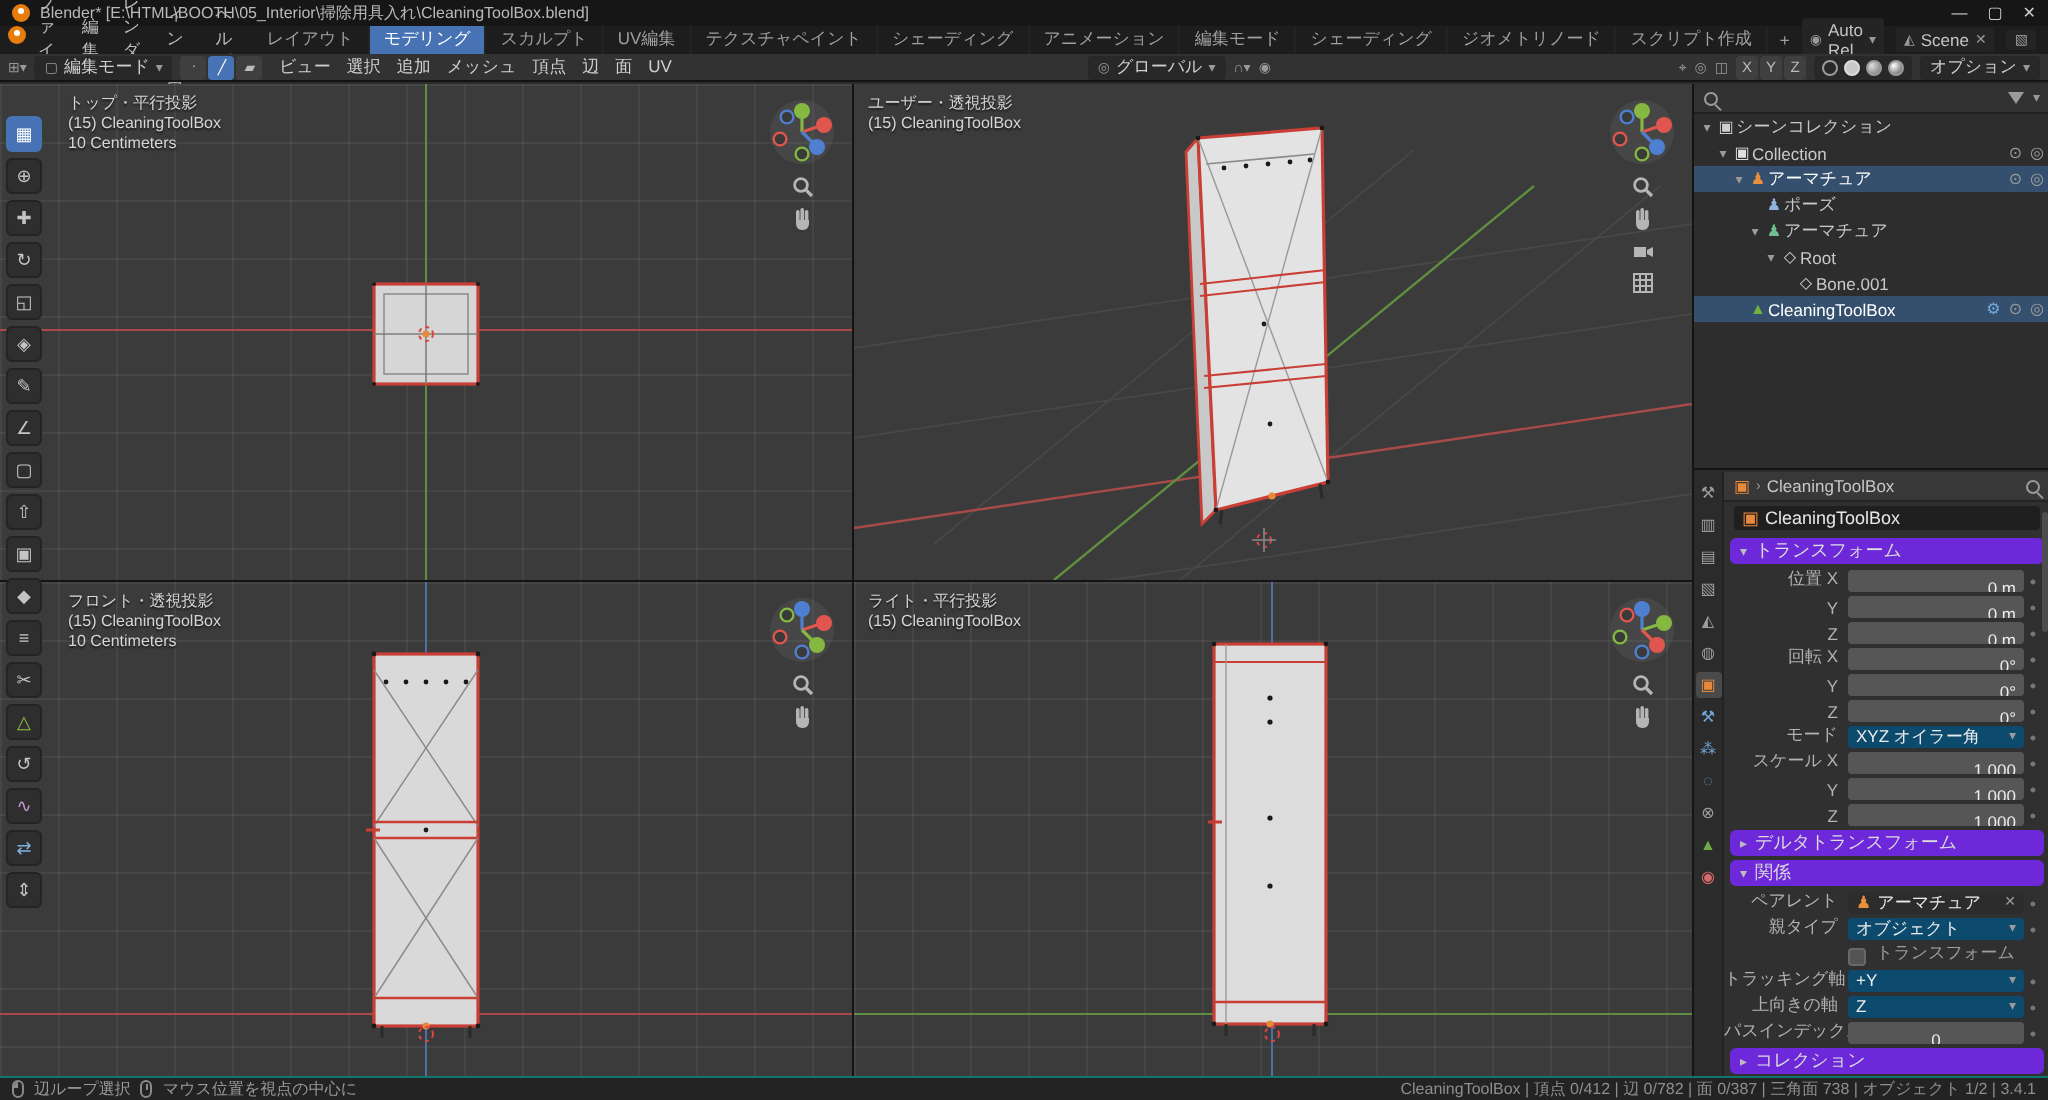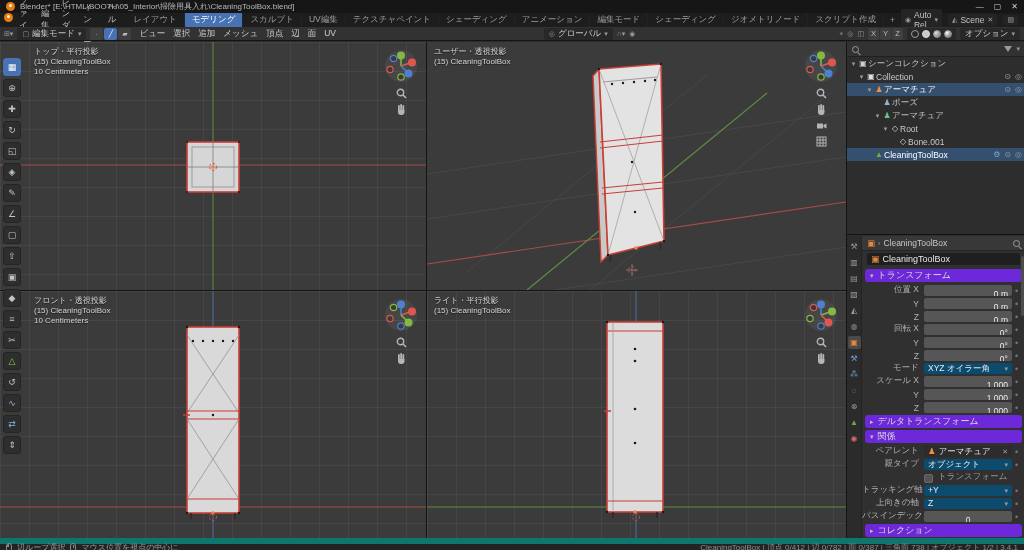--- a/index.html
+++ b/index.html
@@ -96,21 +96,21 @@
   .pfield.drop::after{content:"▾";font-size:7px;color:#9a9a9a;}
   .pfield.idfield{background:#2c2c2c;display:flex;align-items:center;gap:3px;text-align:left;}
   .pfield.idfield .xbtn{margin-left:auto;color:#9a9a9a;font-size:7px;}
   .pdot{width:9px;text-align:center;color:#777;}
   .pdot::after{content:"•";}
   .chk{width:9px;height:9px;background:#545454;border:1px solid #686868;border-radius:2px;flex:0 0 9px;}
   .chklabel{margin-left:5px;color:#9d9d9d;font-size:8.5px;}
   #prop-scroll{position:absolute;right:1px;top:20px;width:3px;height:60px;background:#4d4d4d;border-radius:2px;}
 
   
-  #statusbar{position:absolute;left:0;top:538px;width:1024px;height:12px;background:#232323;border-top:6px solid #0f766e;display:flex;align-items:center;gap:5px;padding:0 6px;font-size:8px;color:#9a9a9a;}
+  #statusbar{position:absolute;left:0;top:538px;width:1024px;height:12px;background:#232323;border-top:1px solid #0f766e;display:flex;align-items:center;gap:5px;padding:0 6px;font-size:8px;color:#9a9a9a;}
   .mouse-ic{width:6px;height:9px;border:1px solid #8a8a8a;border-radius:3px;position:relative;flex:0 0 6px;}
   .mouse-ic.left::after{content:"";position:absolute;left:0;top:0;width:2px;height:3px;background:#8a8a8a;border-radius:2px 0 0 0;}
   .mouse-ic.mid::after{content:"";position:absolute;left:2px;top:1px;width:1px;height:3px;background:#8a8a8a;}
   #status-right{margin-left:auto;color:#8e8e8e;white-space:nowrap;}
 </style>
 </head>
 <body>
 
 <div id="app">
 

